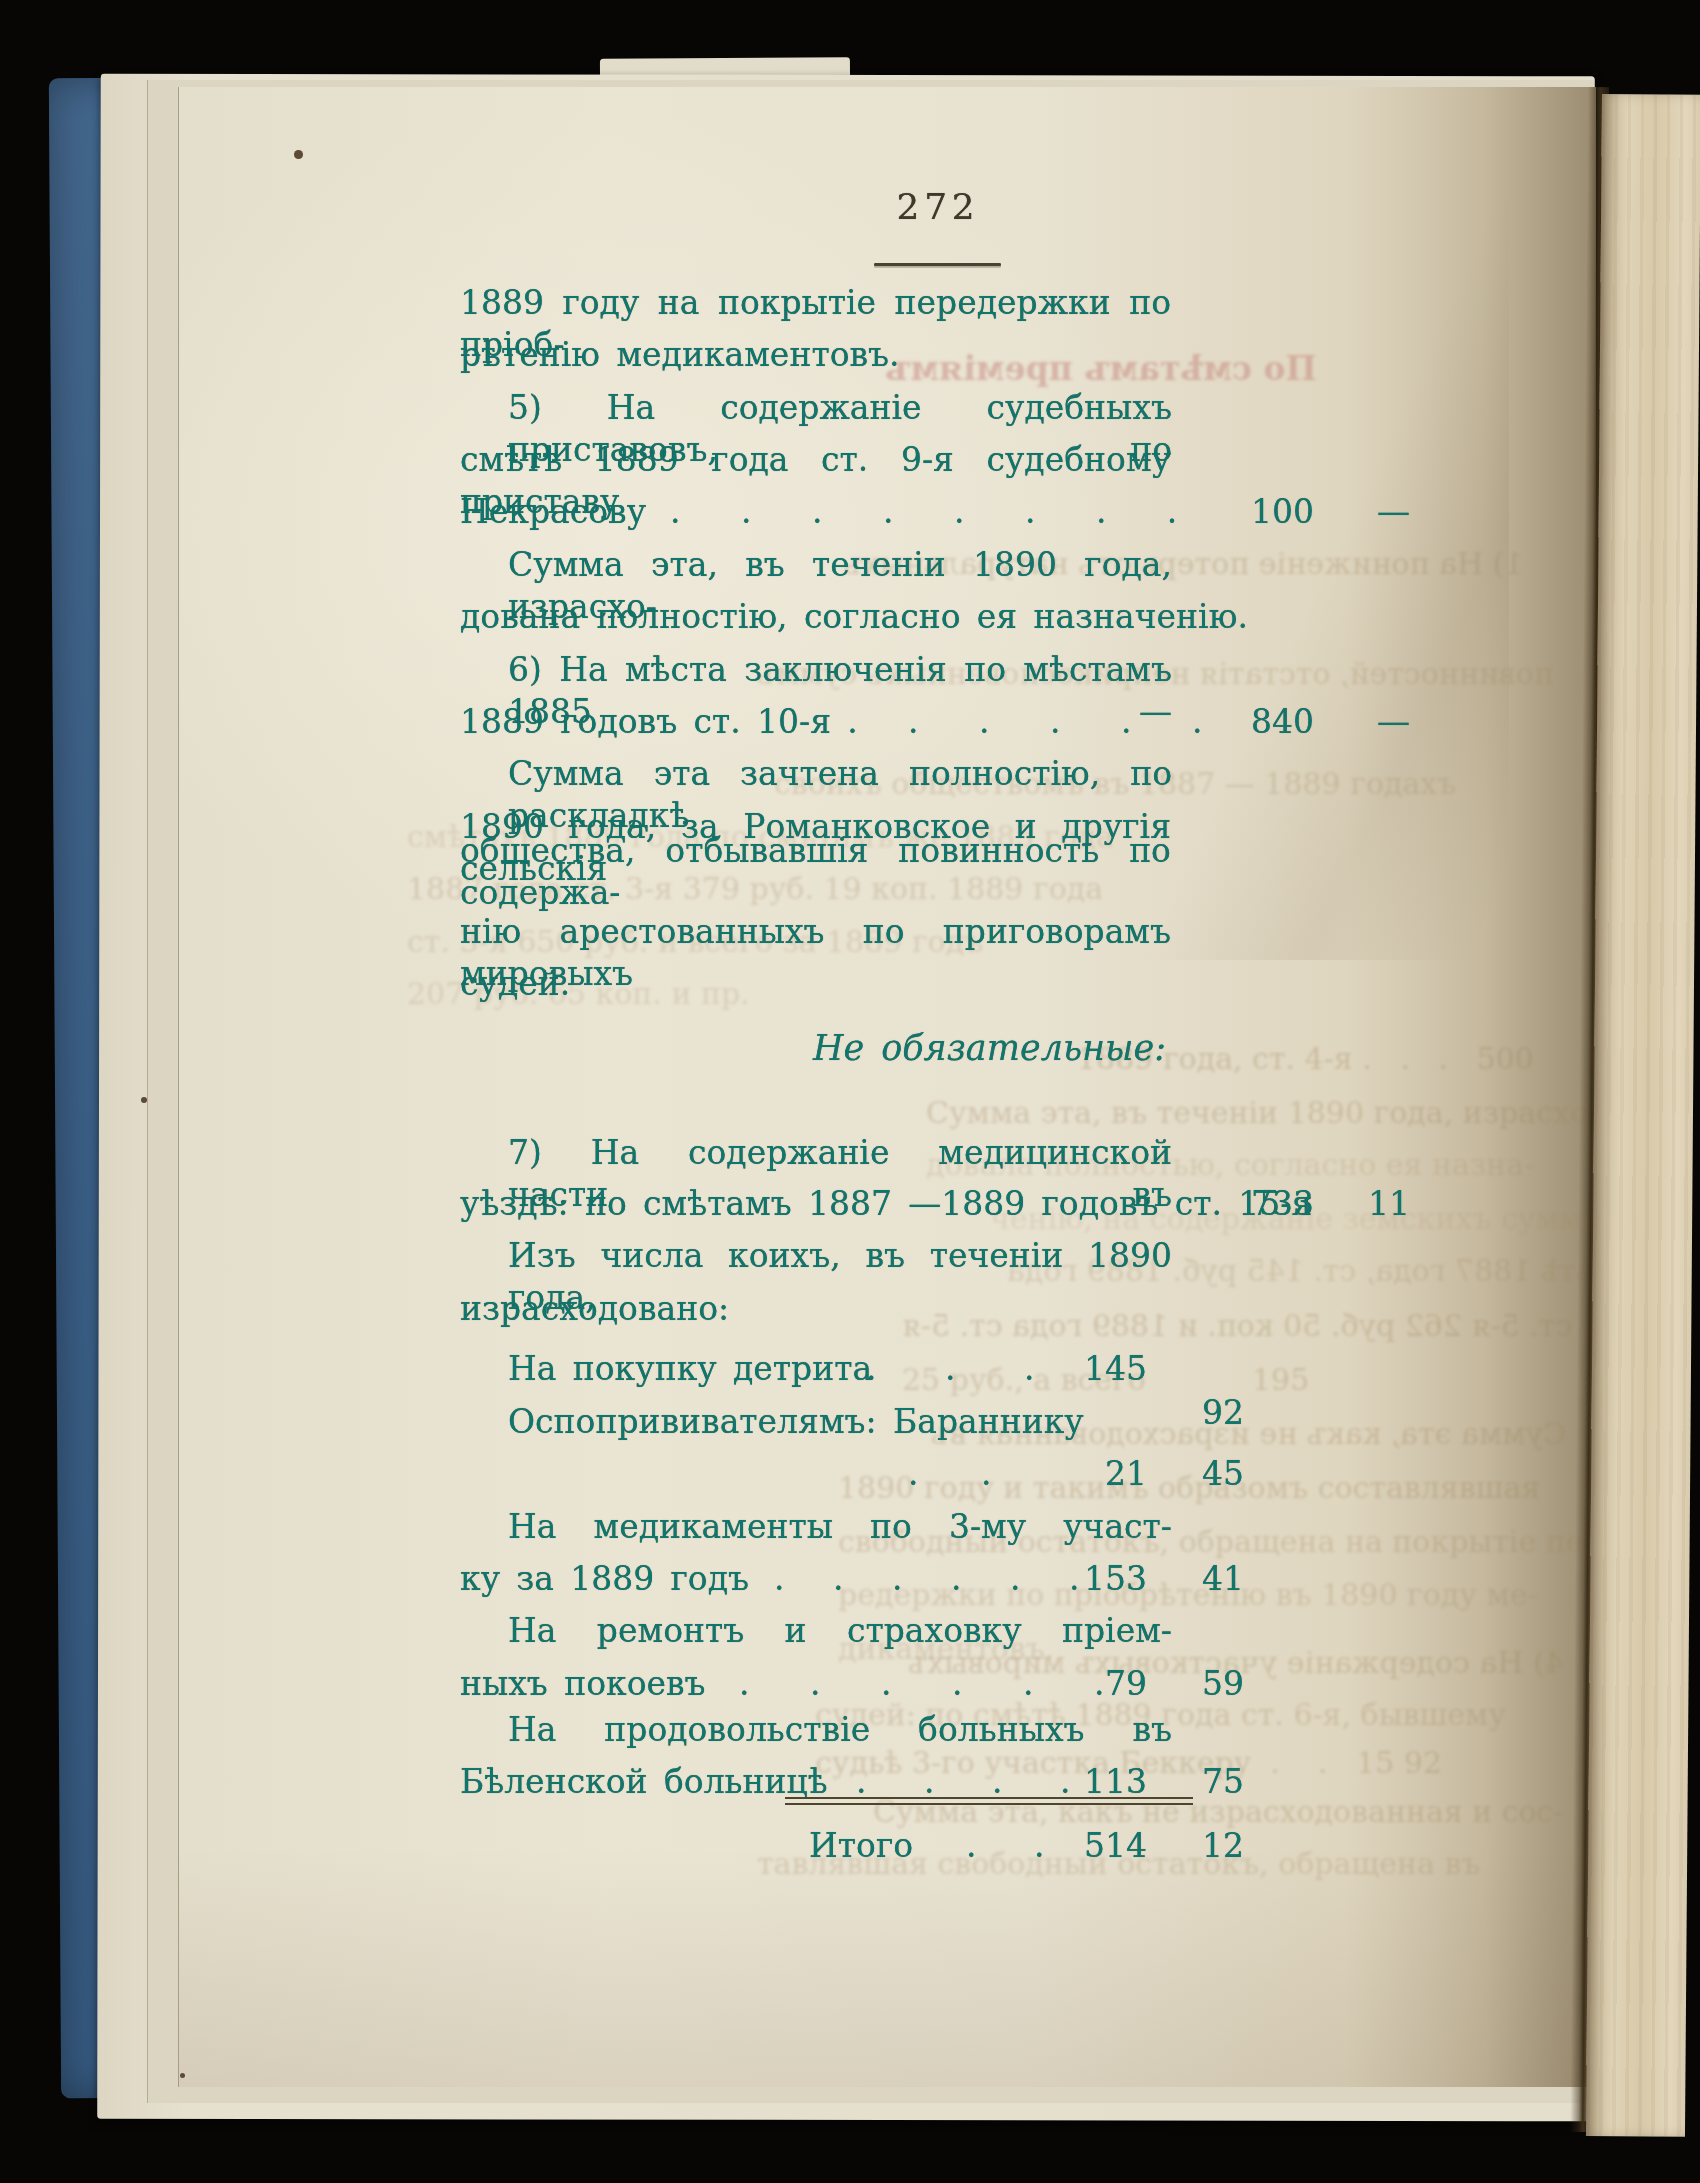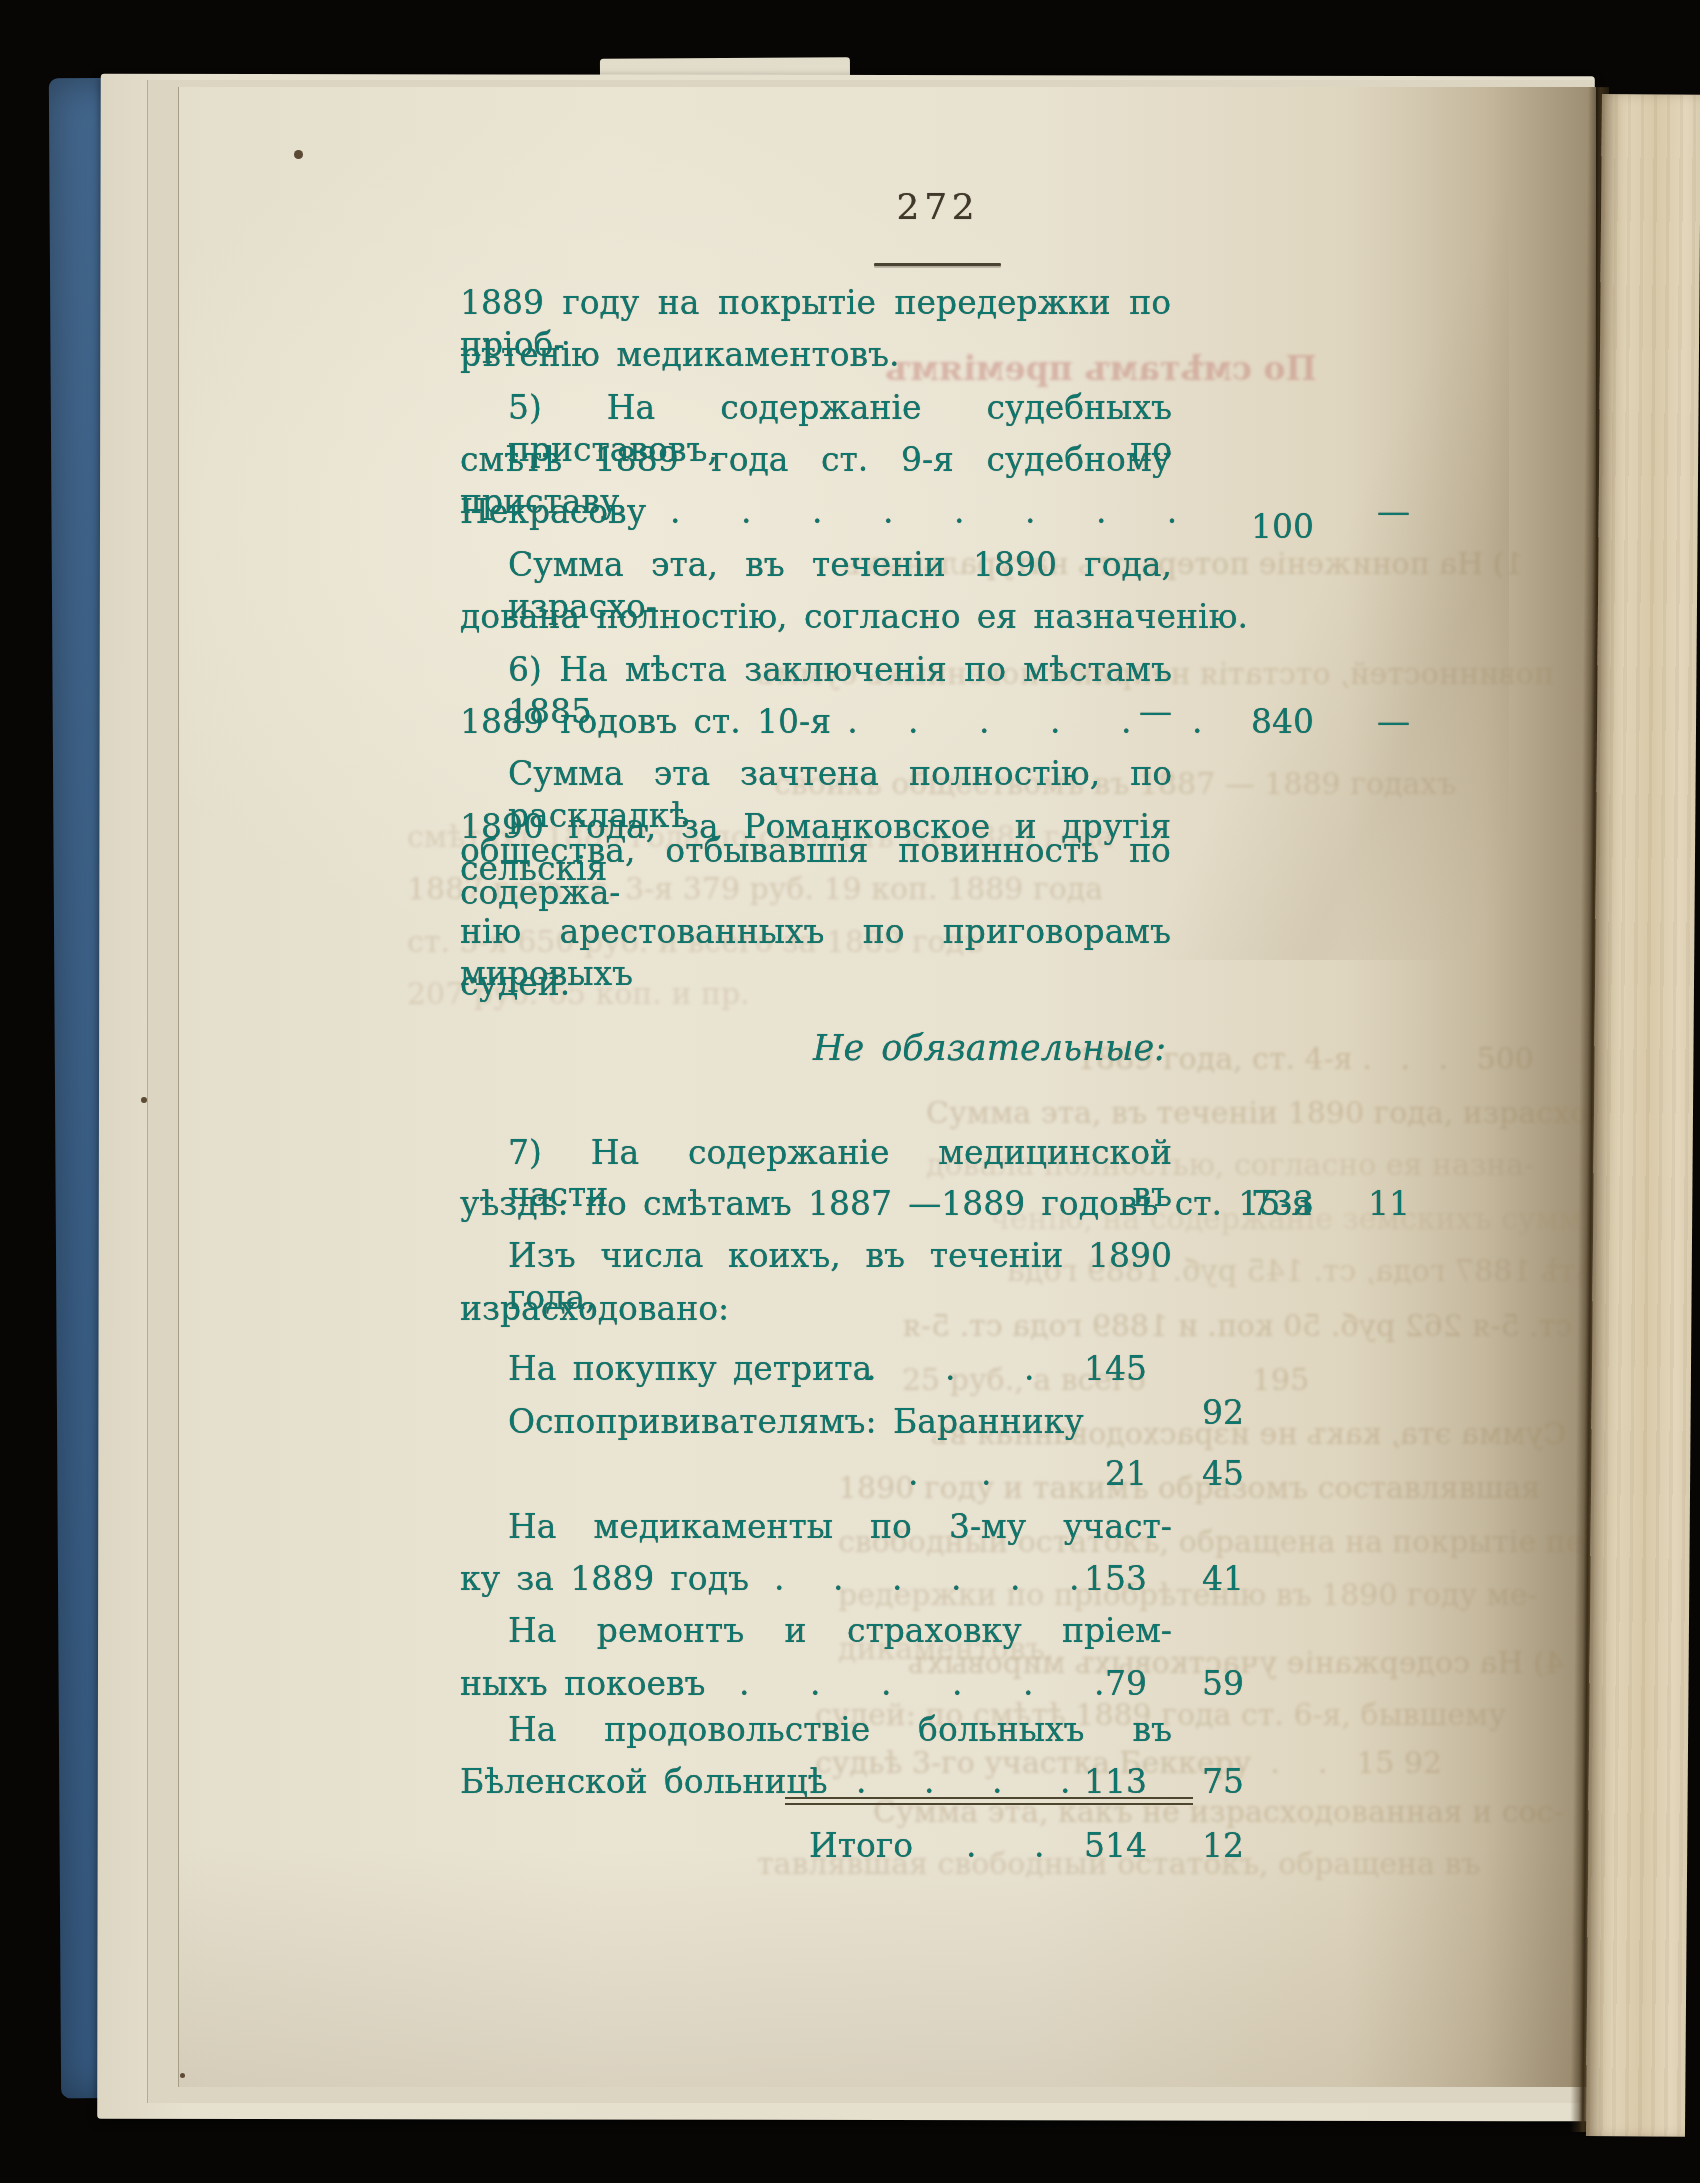--- a/index.html
+++ b/index.html
@@ -115,21 +115,21 @@
       </div>
       <div class="row" style="top: 387px;">
         <span class="t j" style="left: 508px; width: 664px;">5) На содержаніе судебныхъ приставовъ, по</span>
       </div>
       <div class="row" style="top: 439px;">
         <span class="t j" style="left: 460px; width: 711px;">смѣтѣ 1889 года ст. 9-я судебному приставу</span>
       </div>
       <div class="row" style="top: 491px;">
         <span class="t" style="left: 460px;">Некрасову</span>
         <span class="d" style="left: 670px; word-spacing: 50px;">. . . . . . . .</span>
-        <span class="a" style="left: 1192px; width: 122px; margin-top: 15px;">100</span>
+        <span class="a" style="left: 1192px; width: 122px;">100</span>
         <span class="a" style="left: 1346px; width: 64px;">—</span>
       </div>
       <div class="row" style="top: 544px;">
         <span class="t j" style="left: 508px; width: 664px;">Сумма эта, въ теченіи 1890 года, израсхо-</span>
       </div>
       <div class="row" style="top: 596px;">
         <span class="t" style="left: 460px;">дована полностію, согласно ея назначенію.</span>
       </div>
       <div class="row" style="top: 649px;">
         <span class="t j" style="left: 508px; width: 664px;">6) На мѣста заключенія по мѣстамъ 1885 —</span>

